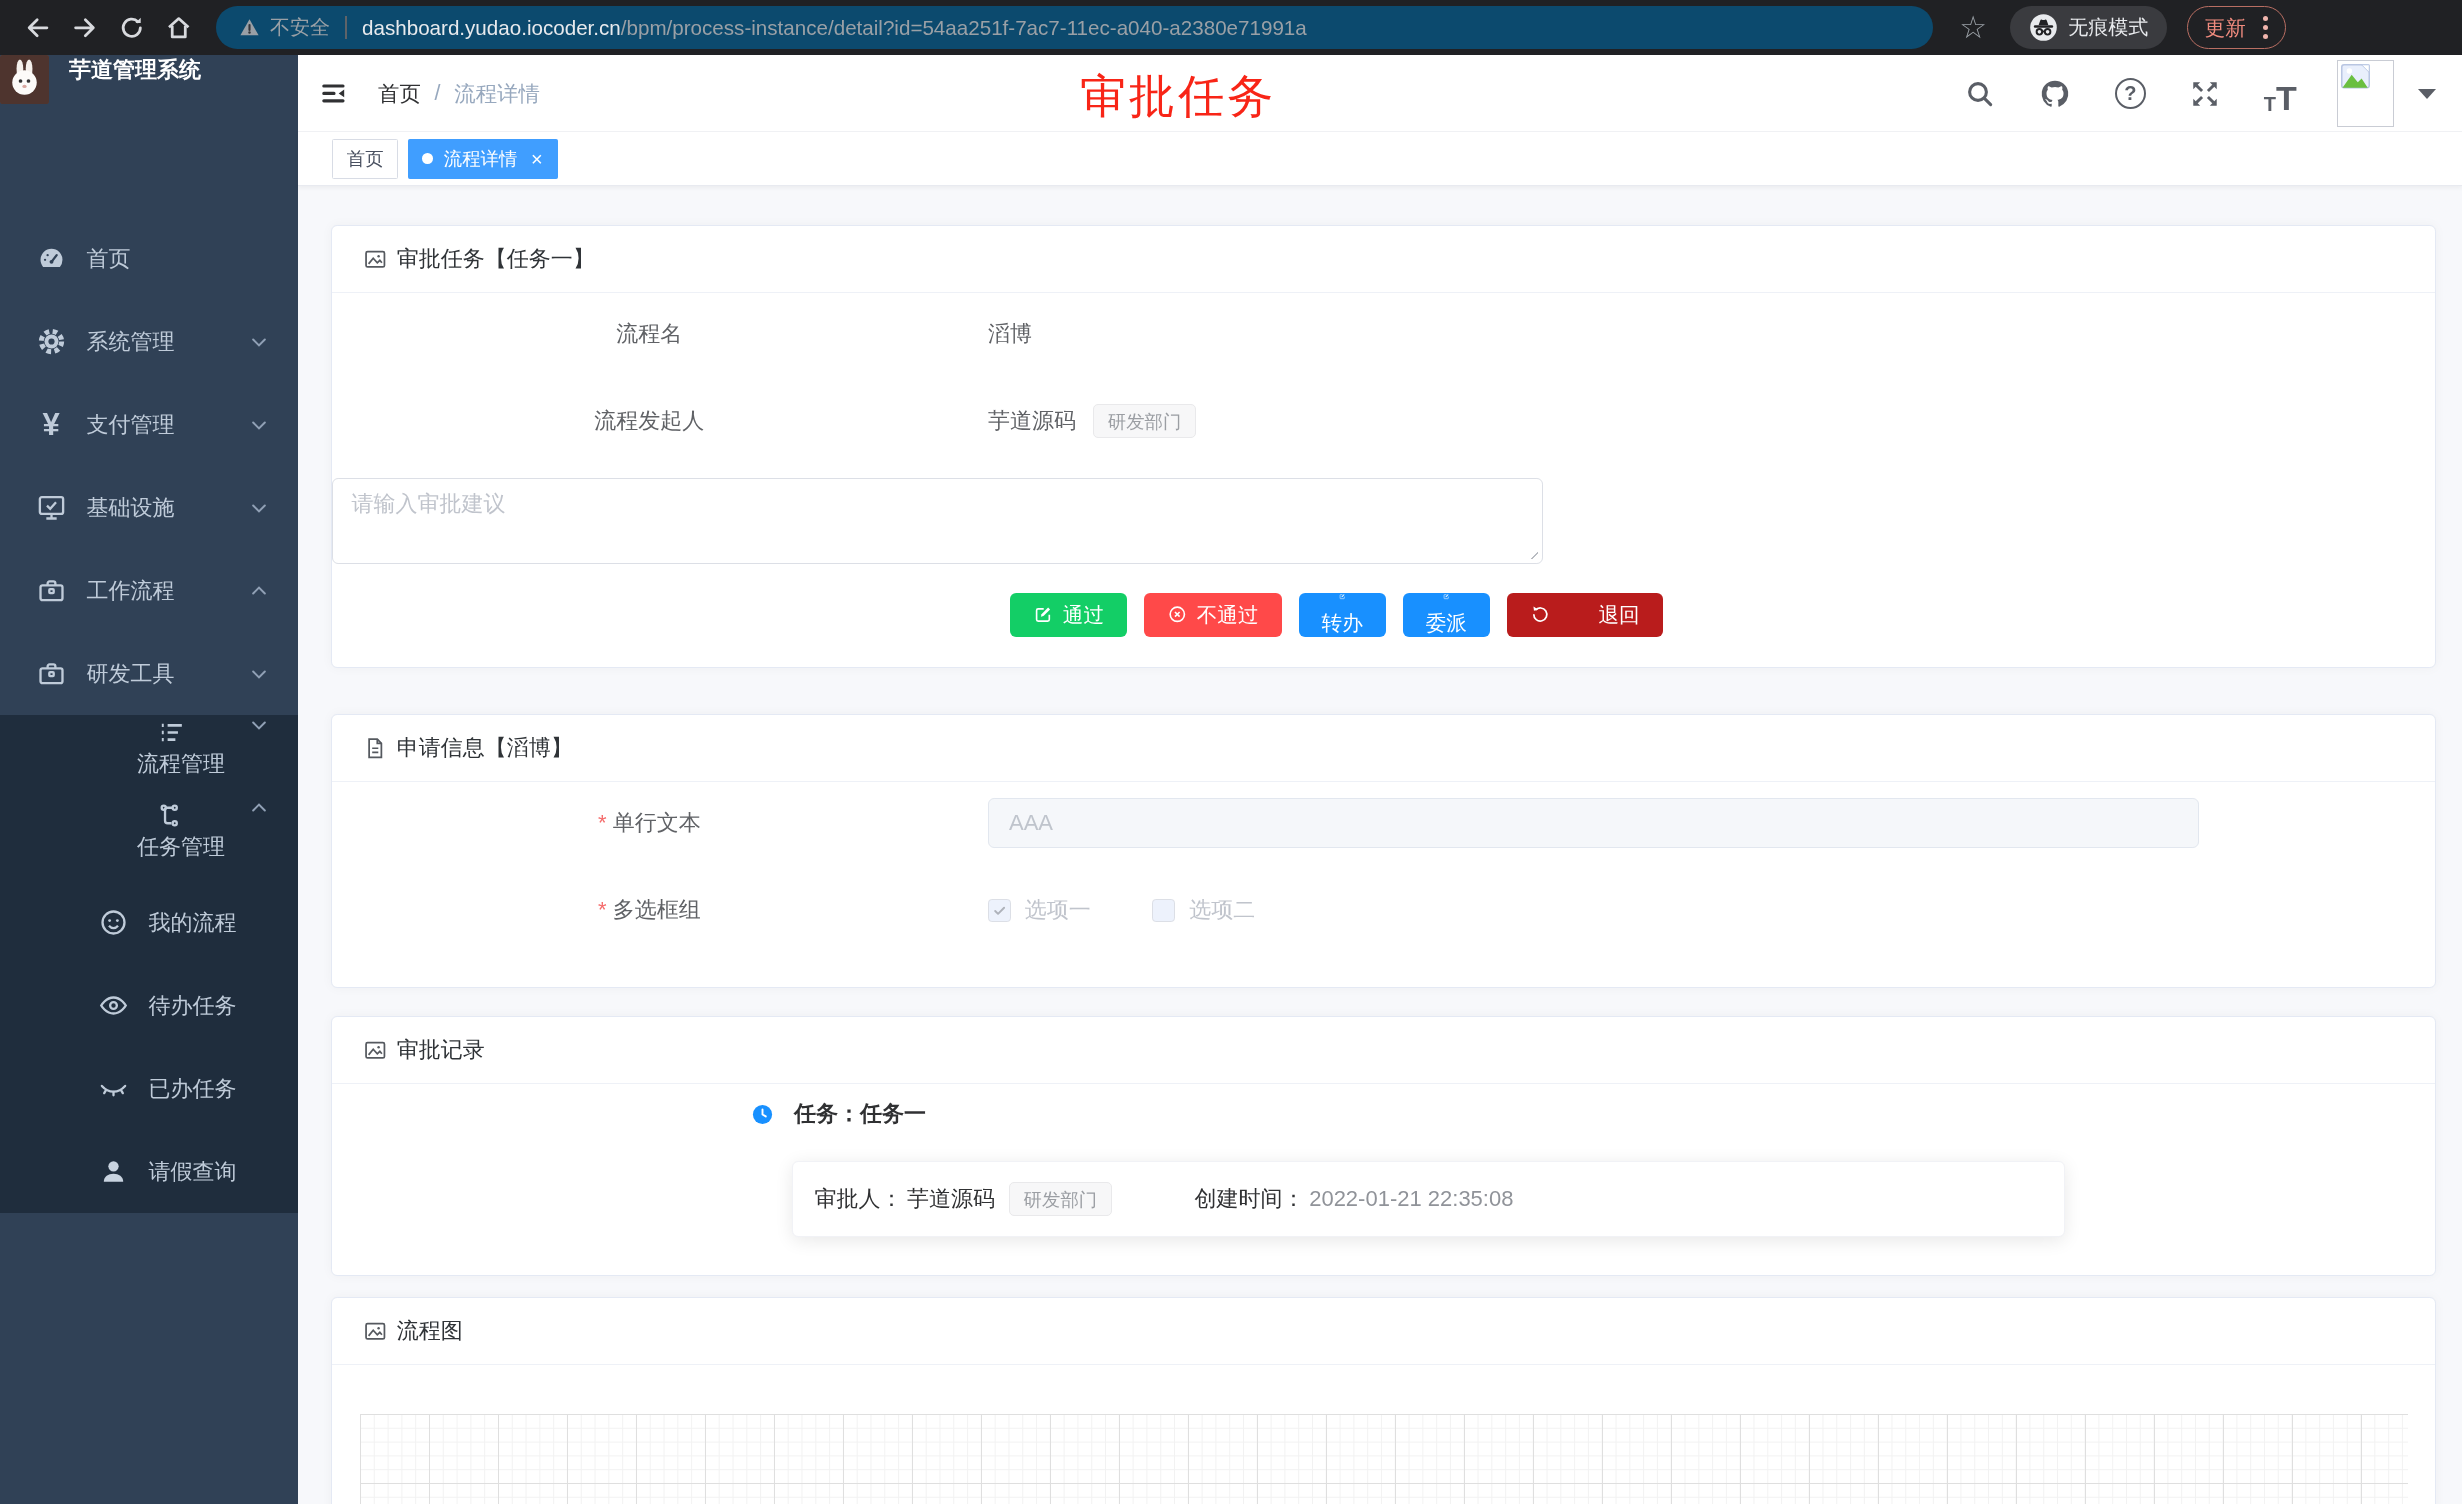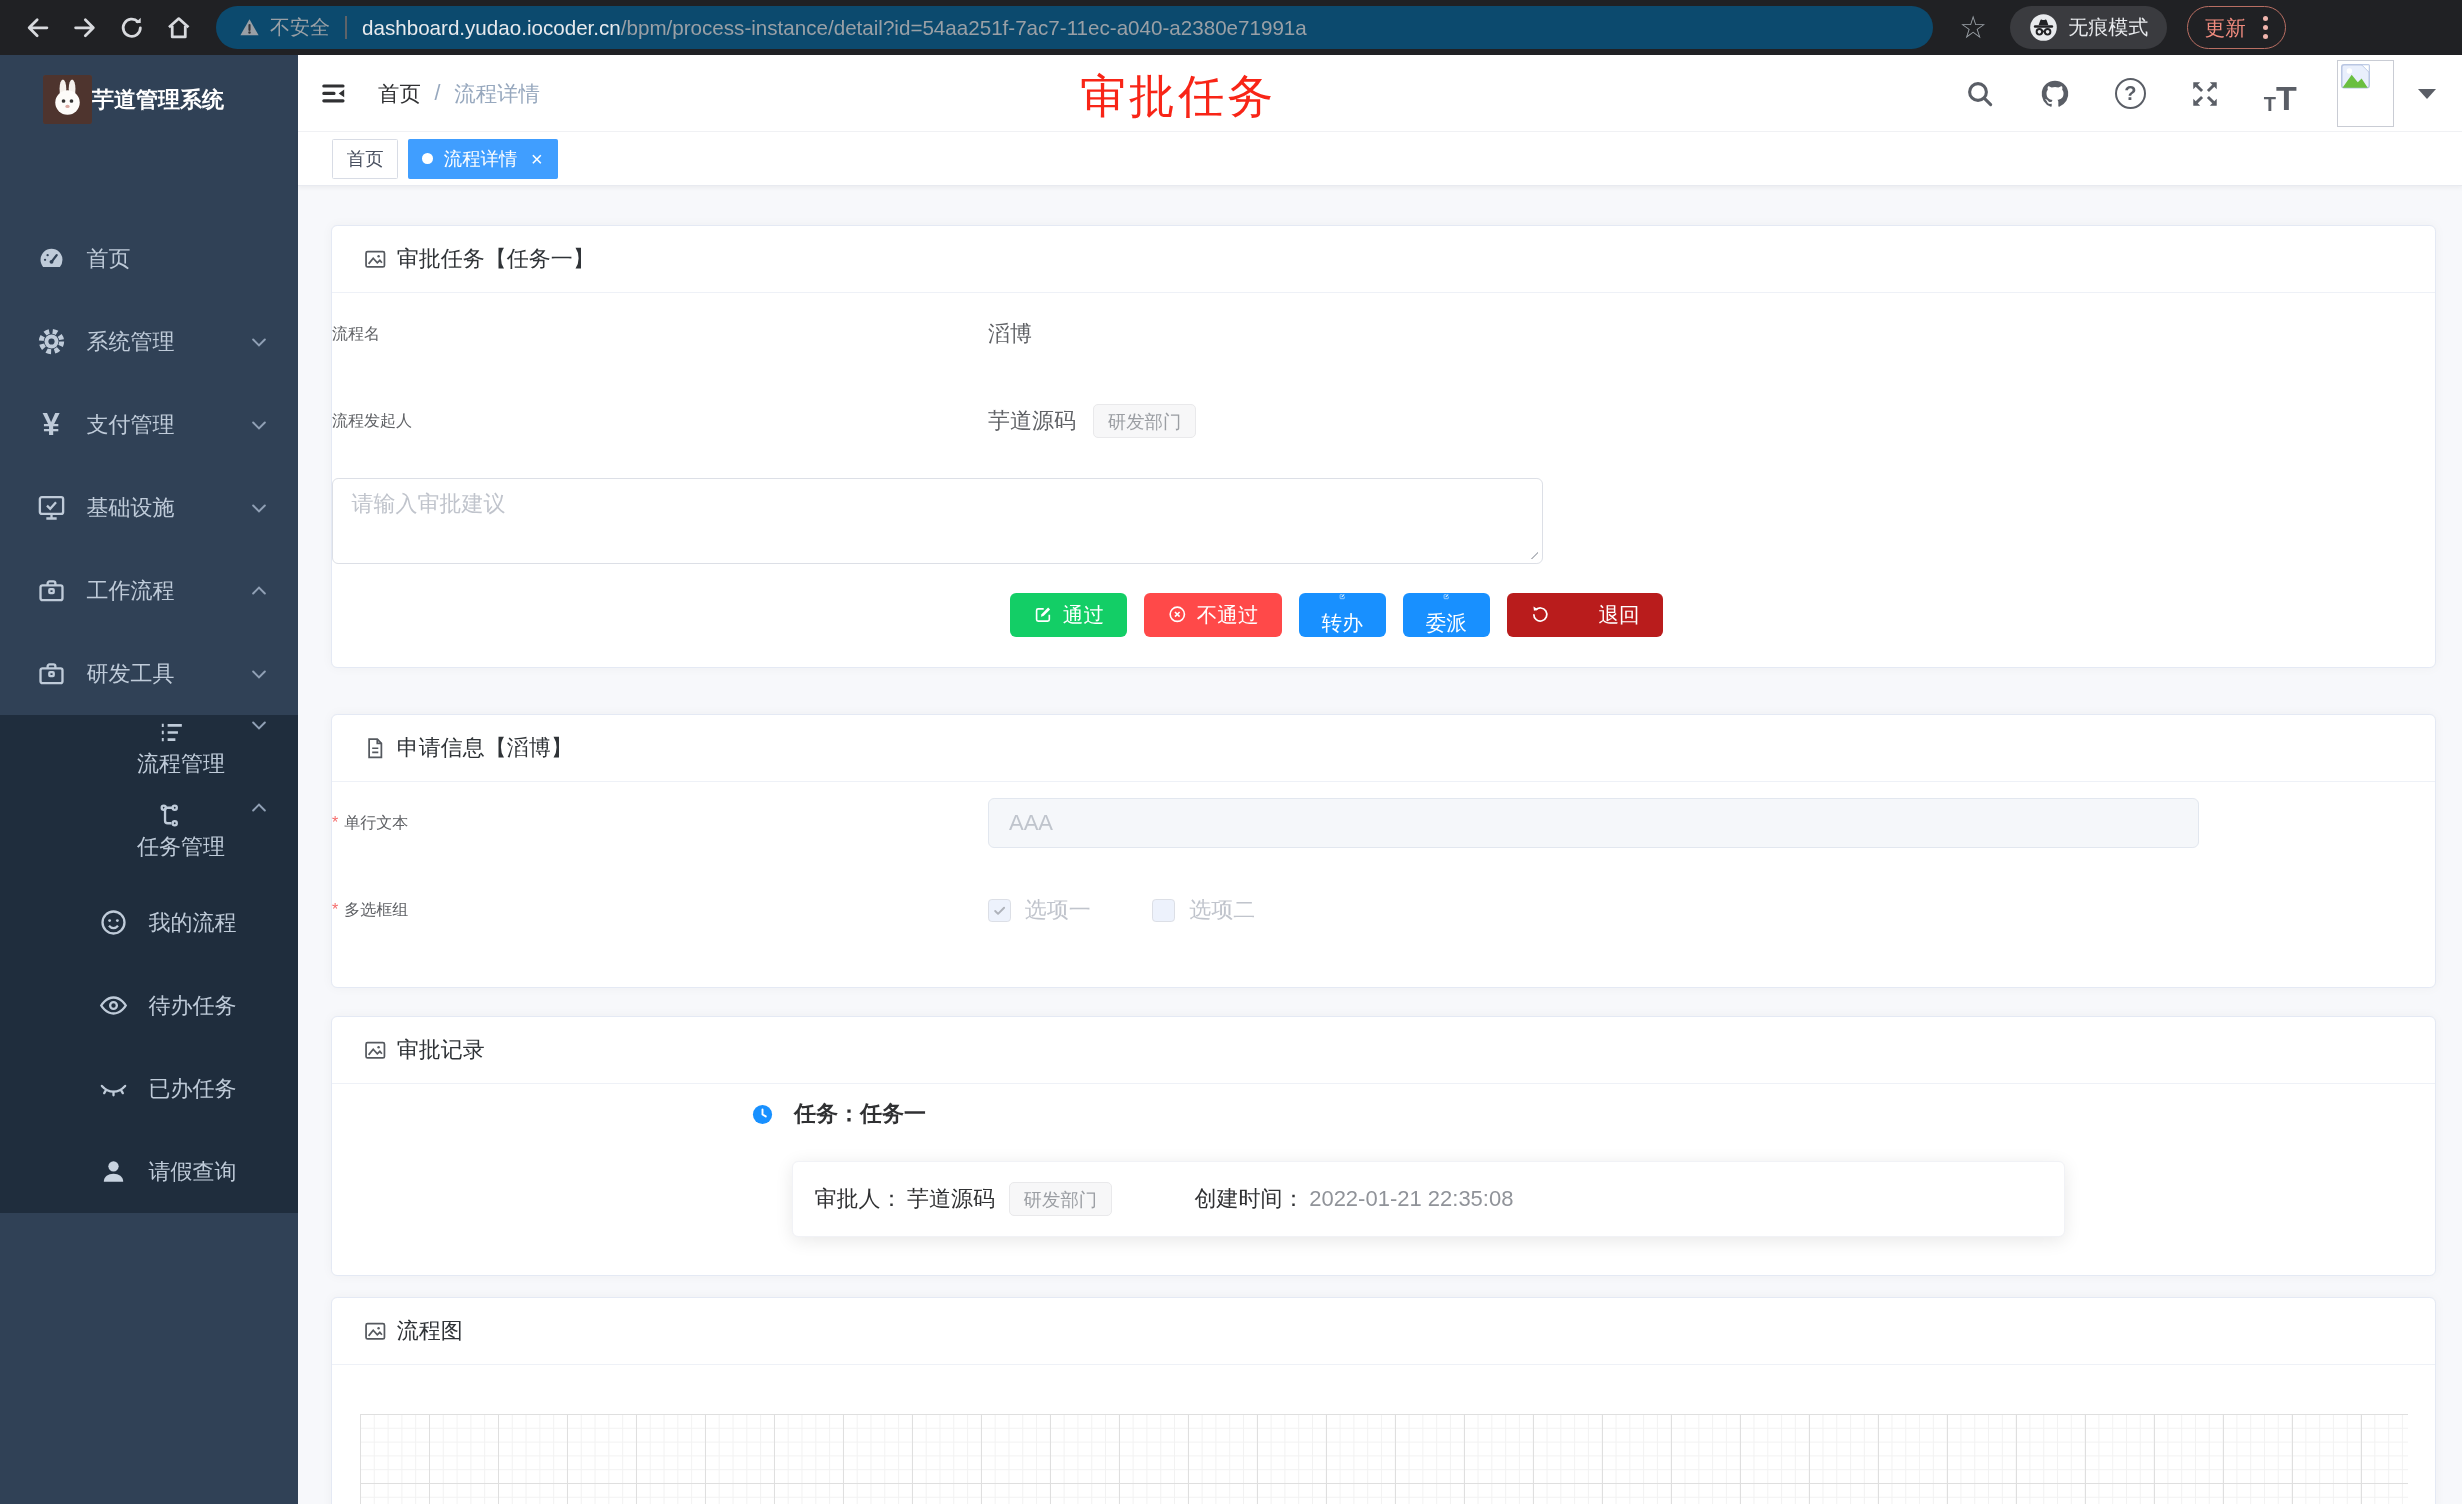--- a/index.html
+++ b/index.html
@@ -24,21 +24,21 @@
   .incog { height:43px; background:#3a3b3f; border-radius:21.4px; display:flex; align-items:center;
     gap:10.7px; padding:0 18.4px; margin-left:23px; color:#e8eaed; font-size:20px; flex:none; }
   .incog svg { width:29px; height:29px; }
   .update { height:43px; border:1.5px solid #b96e62; border-radius:23px; display:flex; align-items:center;
     gap:17px; padding:0 17px; margin-left:20px; color:#f08b7e; font-size:20.6px; flex:none; }
   .kebab { display:flex; flex-direction:column; gap:3.8px; }
   .kebab i { width:5.4px; height:5.4px; border-radius:50%; background:#f0b5ad; }
 
   
   .sidebar { position:absolute; left:0; top:55px; width:298px; bottom:0; background:#304156; }
-  .logo-row { height:89px; display:flex; align-items:center; padding-left:43px; }
+  .logo-row { height:89px; display:flex; align-items:flex-start; gap:20px; }
   .logo-img { width:49px; height:49px; border-radius:3.1px; background:#5d4037; overflow:hidden; flex:none; }
   .logo-title { color:#fff; font-size:22px; font-weight:bold; }
   .menu { padding-top:73px; }
   .mi { height:83px; display:flex; align-items:center; color:#bfcbd9; font-size:22px;
     position:relative; cursor:pointer; }
   .mi .ic { width:34px; height:34px; margin-right:18.4px; display:flex; align-items:center;
     justify-content:center; flex:none; }
   .mi .ic svg { width:31px; height:31px; }
   .d1 { padding-left:34px; }
   .d2 { padding-left:64px;flex-direction:column; }
@@ -84,21 +84,21 @@
   
   .content { position:absolute; left:298px; top:186px; right:0; bottom:0; background:#f7f8fb; overflow:hidden; }
   .card { position:absolute; left:33px; width:2105px; background:#fff; border:1.5px solid #e4e9f4;
     border-radius:6.1px; box-shadow:0 0 12.2px rgba(31,41,61,.04); }
   .card-h { height:67px; display:flex; align-items:center; padding:0 31px; gap:9.2px; font-size:22px;
     color:#2f3337; border-bottom:1.5px solid #eef1f7; }
   .card-h svg { width:24.5px; height:24.5px; color:#55595f; flex:none; }
   .card-b { position:relative; padding-top:10.7px; }
 
   .frow { display:flex; align-items:center; min-height:61px; margin-bottom:26px; }
-  .flabel { width:656px; text-align:left; padding-right:21.4px; font-size:16px; color:#606266;
+  .flabel { width:656px; text-align:center; padding-right:21.4px; font-size:22px; color:#606266;
     font-weight:500; flex:none; }
   .req::before { content:"*"; color:#f56c6c; margin-right:6.1px; font-weight:normal; }
   .fvalue { font-size:22px; color:#606266; display:flex; align-items:center; gap:17px; }
 
   .tag { display:inline-flex; align-items:center; height:34px; padding:0 13.8px; background:#f7f7f8;
     border:1.5px solid #e9e9eb; border-radius:5px; color:#9b9ea3; font-size:18.4px; }
 
   textarea.comment { width:1211px; height:86px; border:1.5px solid #dcdfe6; border-radius:6.1px;
     font-size:22px; padding:10.7px 18.4px; color:#606266; resize:none; outline:none;
     font-family:"Liberation Sans","DejaVu Sans",sans-serif; position:relative; }

